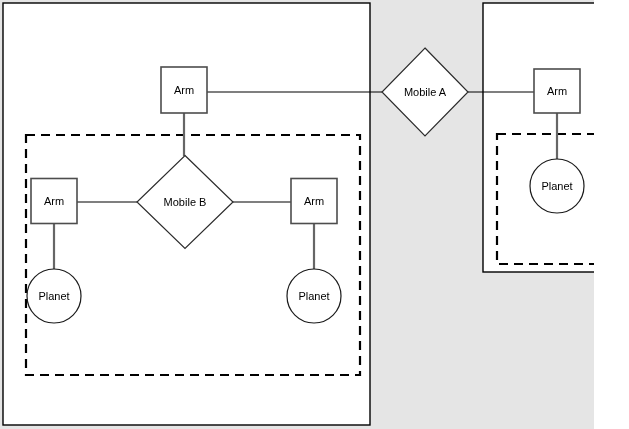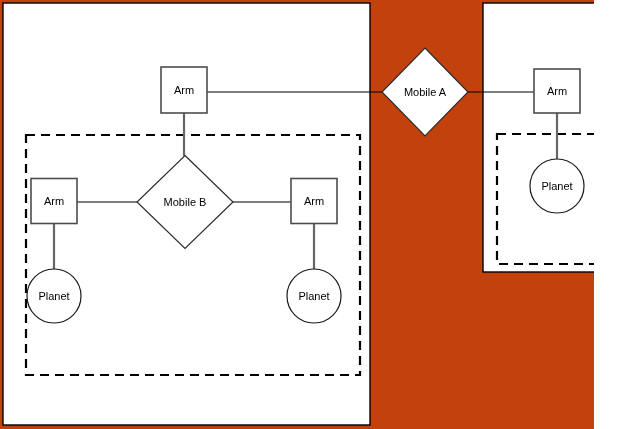--- a/index.html
+++ b/index.html
@@ -7,21 +7,21 @@
     padding: 0;
     background: #ffffff;
   }
   body {
     font-family: "Liberation Sans", sans-serif;
   }
   #canvas {
     position: relative;
     width: 594px;
     height: 429px;
-    background: #c2410c;
+    background: #e5e5e5;
     overflow: hidden;
   }
   svg.diagram {
     position: absolute;
     left: 0;
     top: 0;
     width: 629px;
     height: 429px;
   }
   .node-label {

